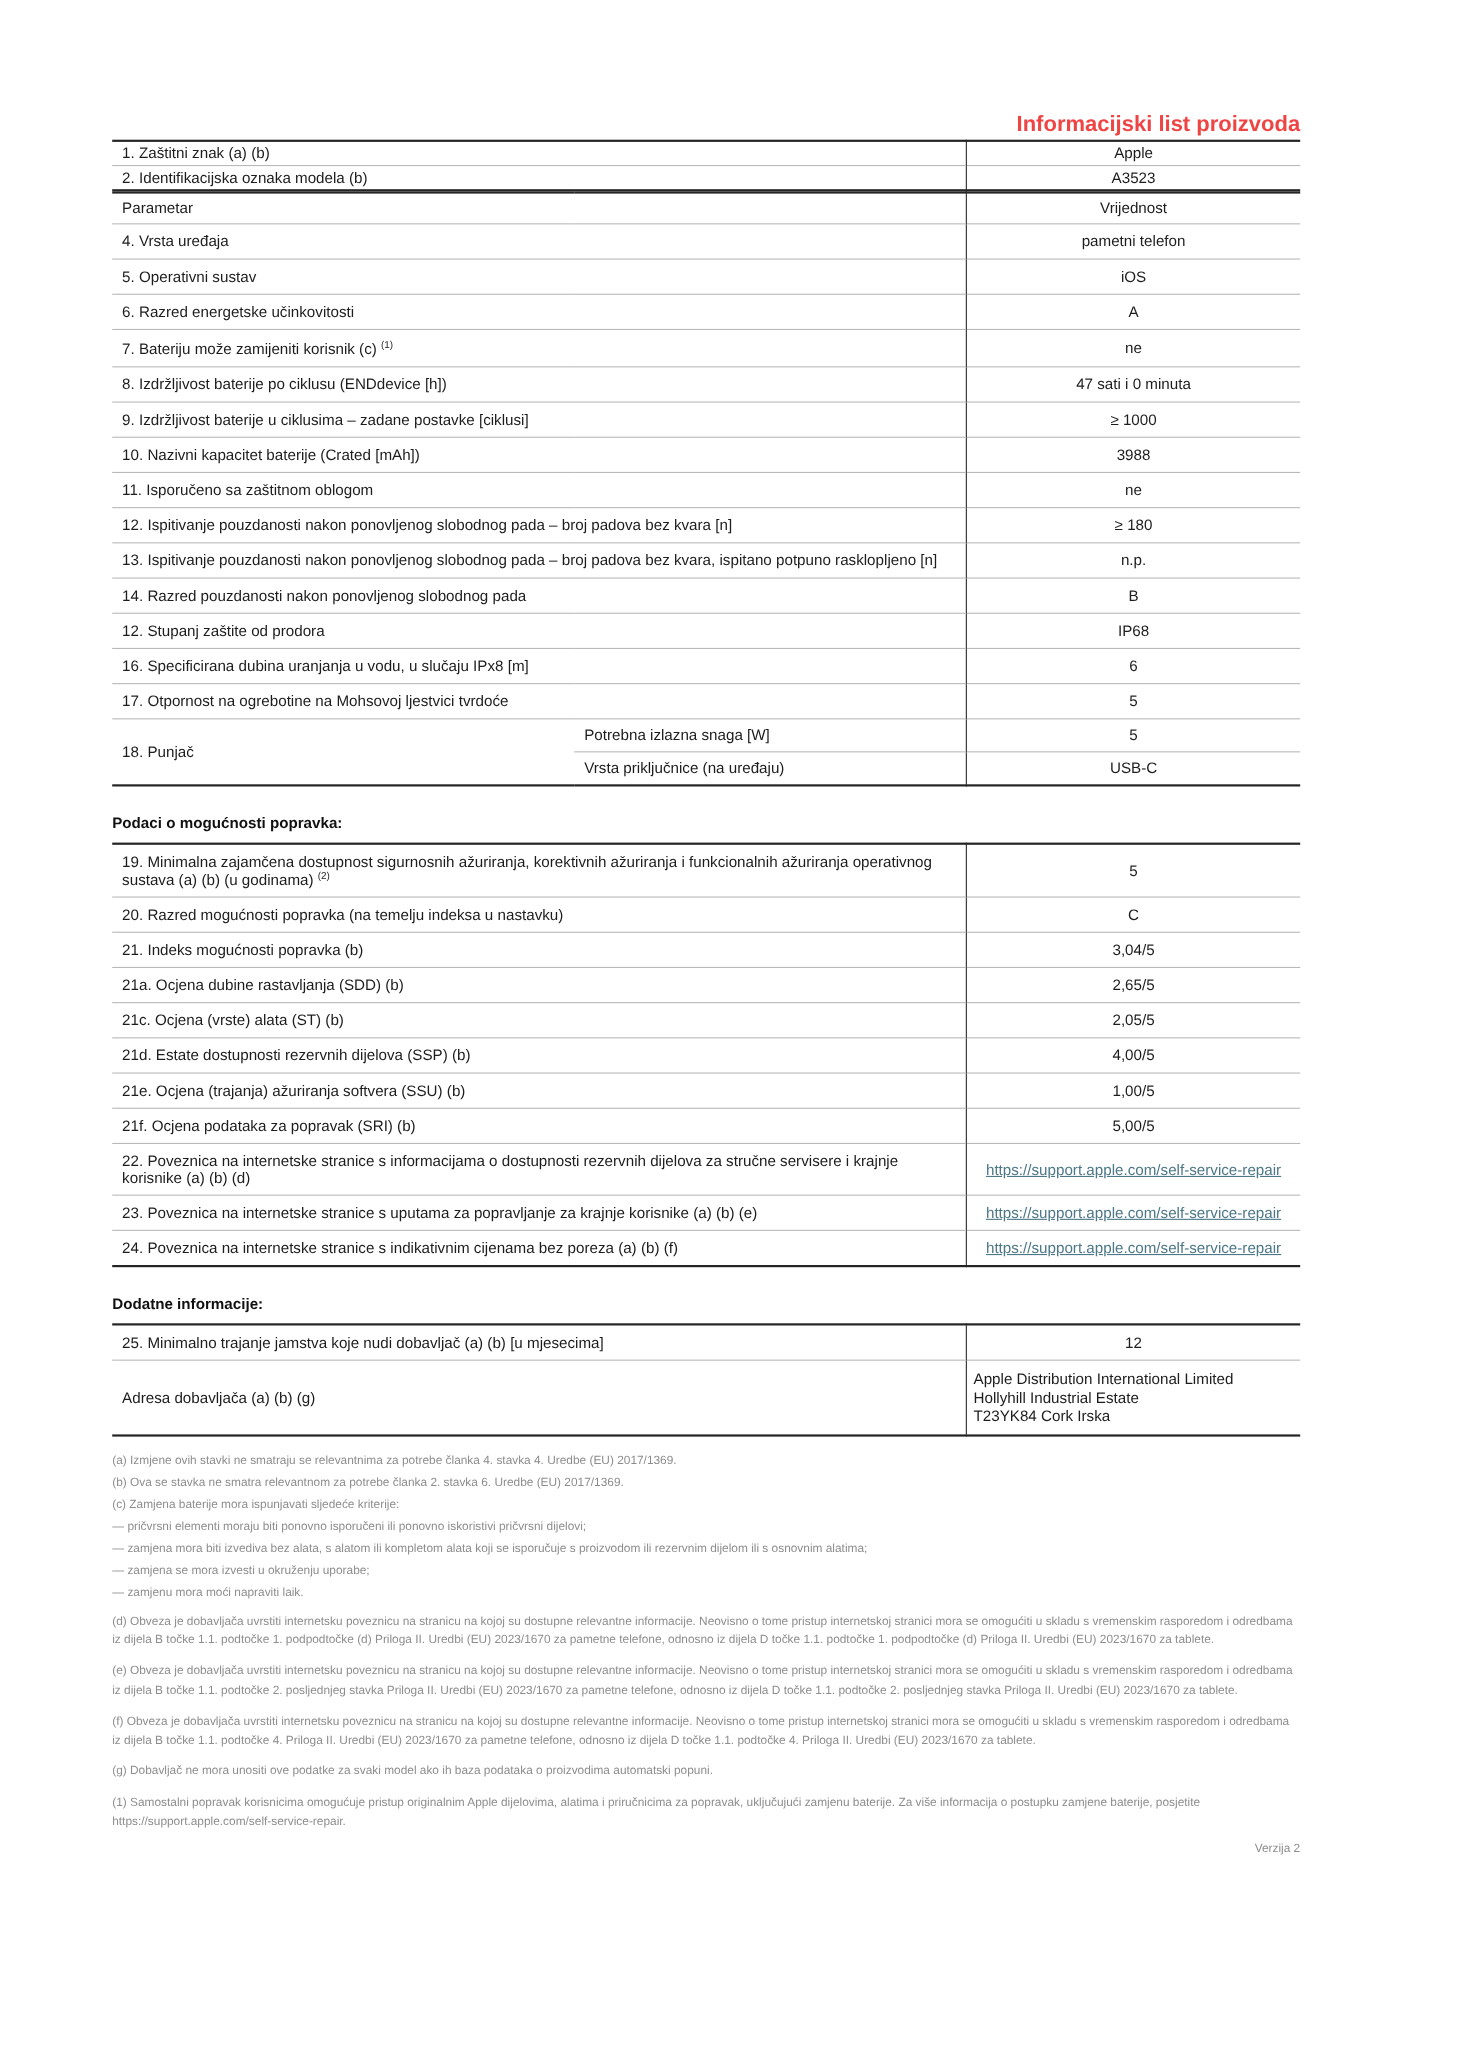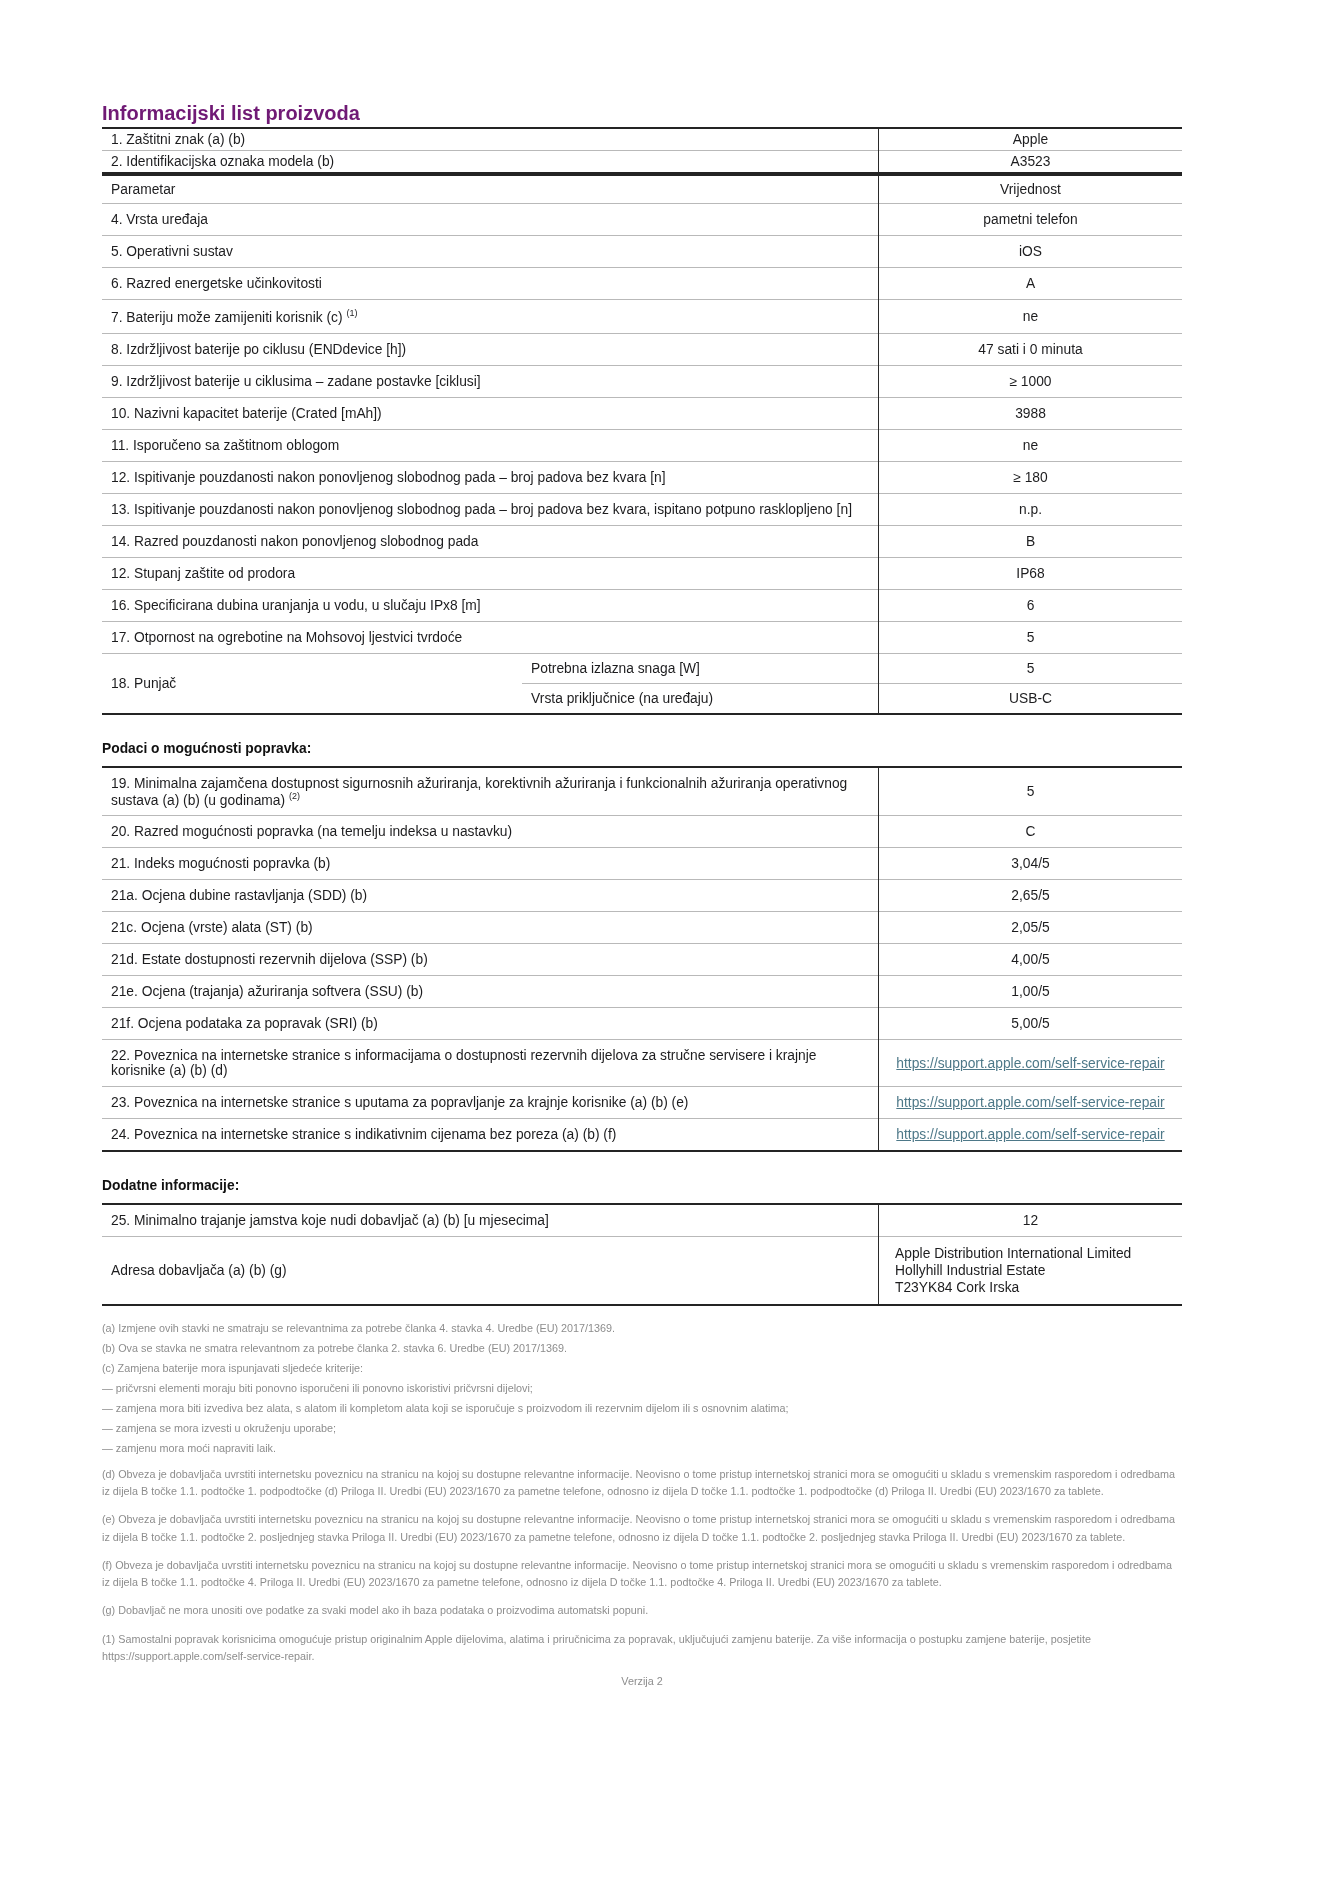--- a/index.html
+++ b/index.html
@@ -11,45 +11,45 @@
     position:relative;
     overflow:hidden;
   }
   .page {
     position:absolute;
     left:102px; top:0;
     width:1080px;
   }
   .title {
     margin:102px 0 2px 0;
-    text-align:left;
+    text-align:right;
     font-size:20px;
     font-weight:bold;
-    color:#701a75;
+    color:#ef4444;
   }
   table {
     width:100%;
     border-collapse:collapse;
     table-layout:fixed;
     border-top:2px solid #242424;
     border-bottom:2px solid #242424;
   }
   td {
     font-size:13.8px;
     color:#1d1d1f;
     vertical-align:middle;
     padding:8px 9px;
     word-wrap:break-word;
   }
   tr + tr > td { border-top:1.6px solid #b9b9b9; }
   .vcell {
     border-left:1.2px solid #2a2a2a;
     text-align:center;
   }
-  .vcell.left { text-align:left; padding-left:16px; }
+  .vcell.left { text-align:left; padding-left:6px; }
   .id-table td { padding:3px 9px; }
   .hdr td { padding:6px 9px; }
   .sub td { padding:7px 9px; }
   .addr-line { line-height:17px; }
   .section-heading {
     font-size:13.8px;
     font-weight:bold;
     color:#111;
     margin:26px 0 10px 0;
   }
@@ -57,21 +57,21 @@
   a.link {
     color:#4d7888;
     text-decoration:underline;
     cursor:pointer;
   }
   .footnotes { margin-top:16px; color:#8d8d8d; font-size:10.8px; }
   .fn-line { margin-bottom:7px; line-height:1.2; }
   .fn-para { margin-top:11px; line-height:1.6; }
   .version {
     margin-top:10px;
-    text-align:center;
+    text-align:right;
     color:#8d8d8d;
     font-size:10.8px;
   }
 </style>
 </head>
 <body>
 
 <div class="page">
 
   <div class="title">Informacijski list proizvoda</div>

